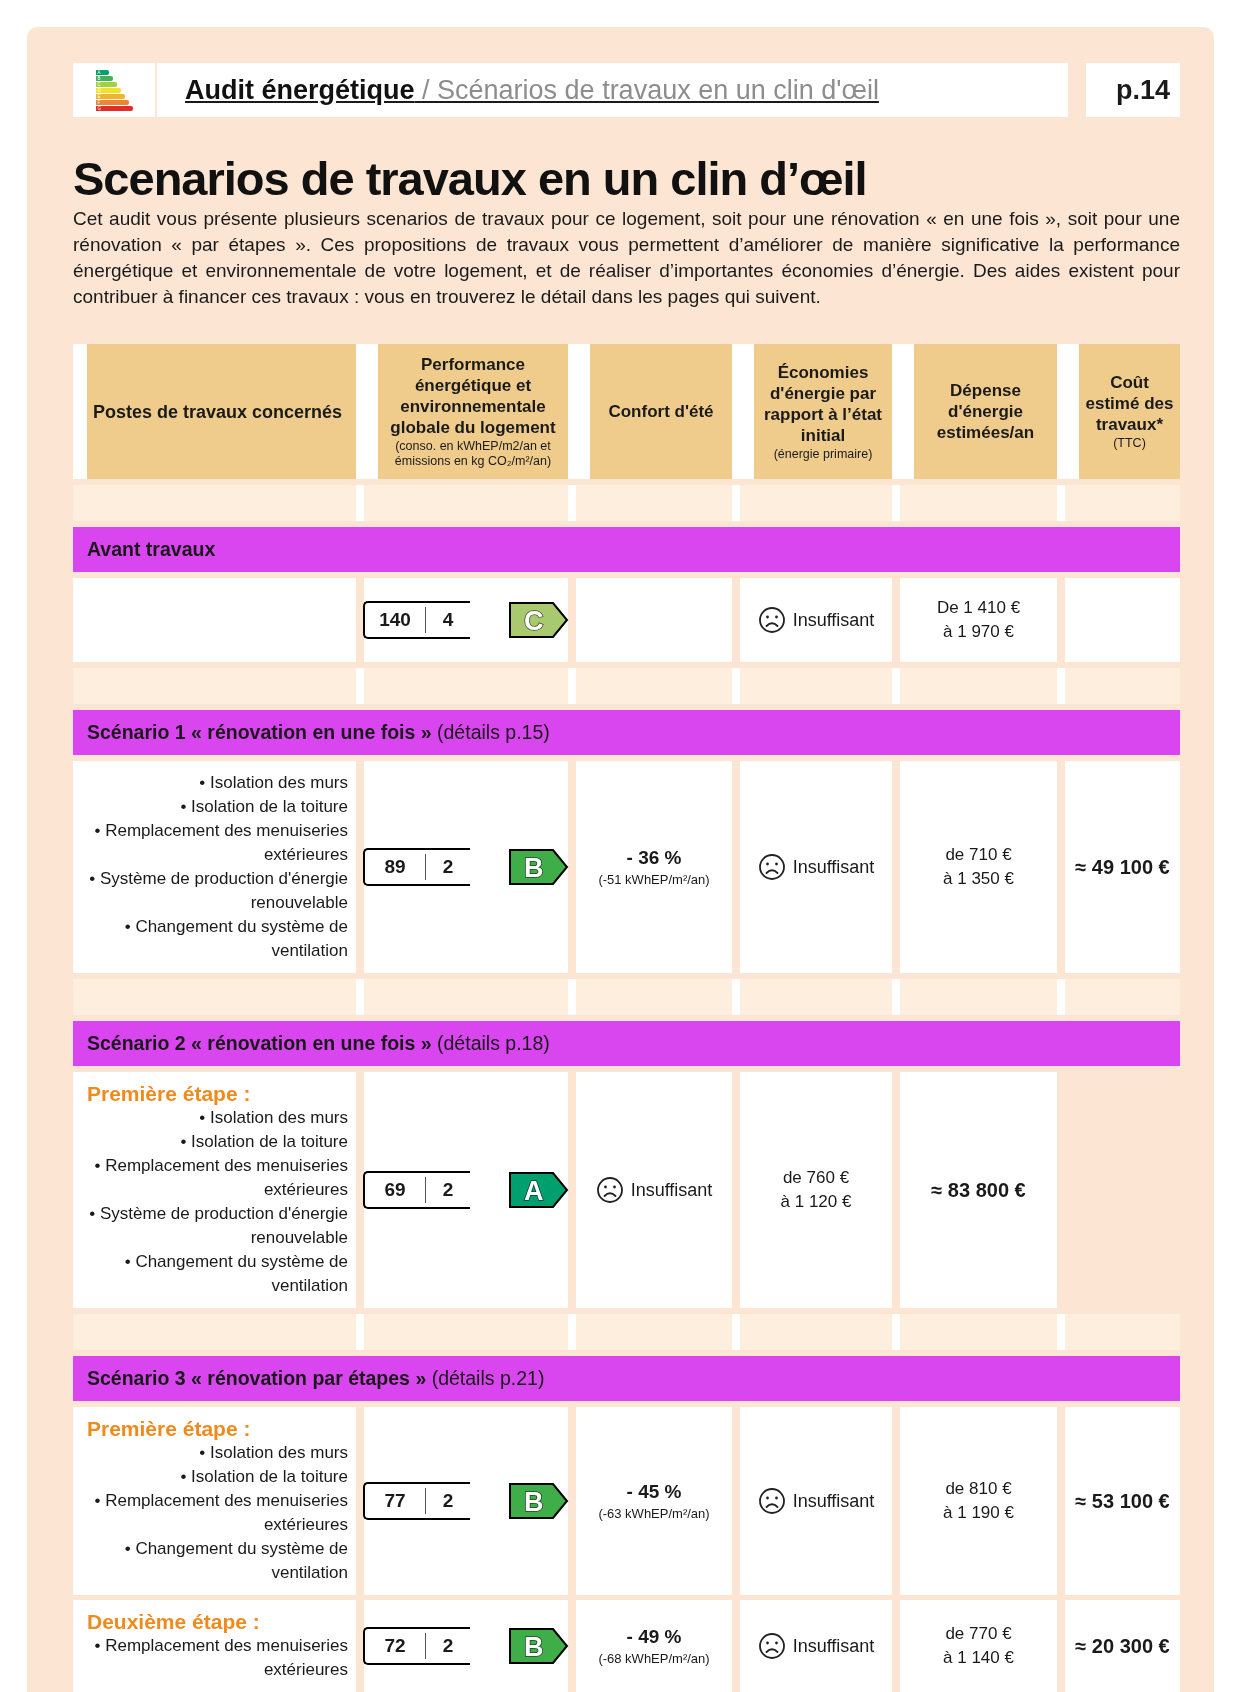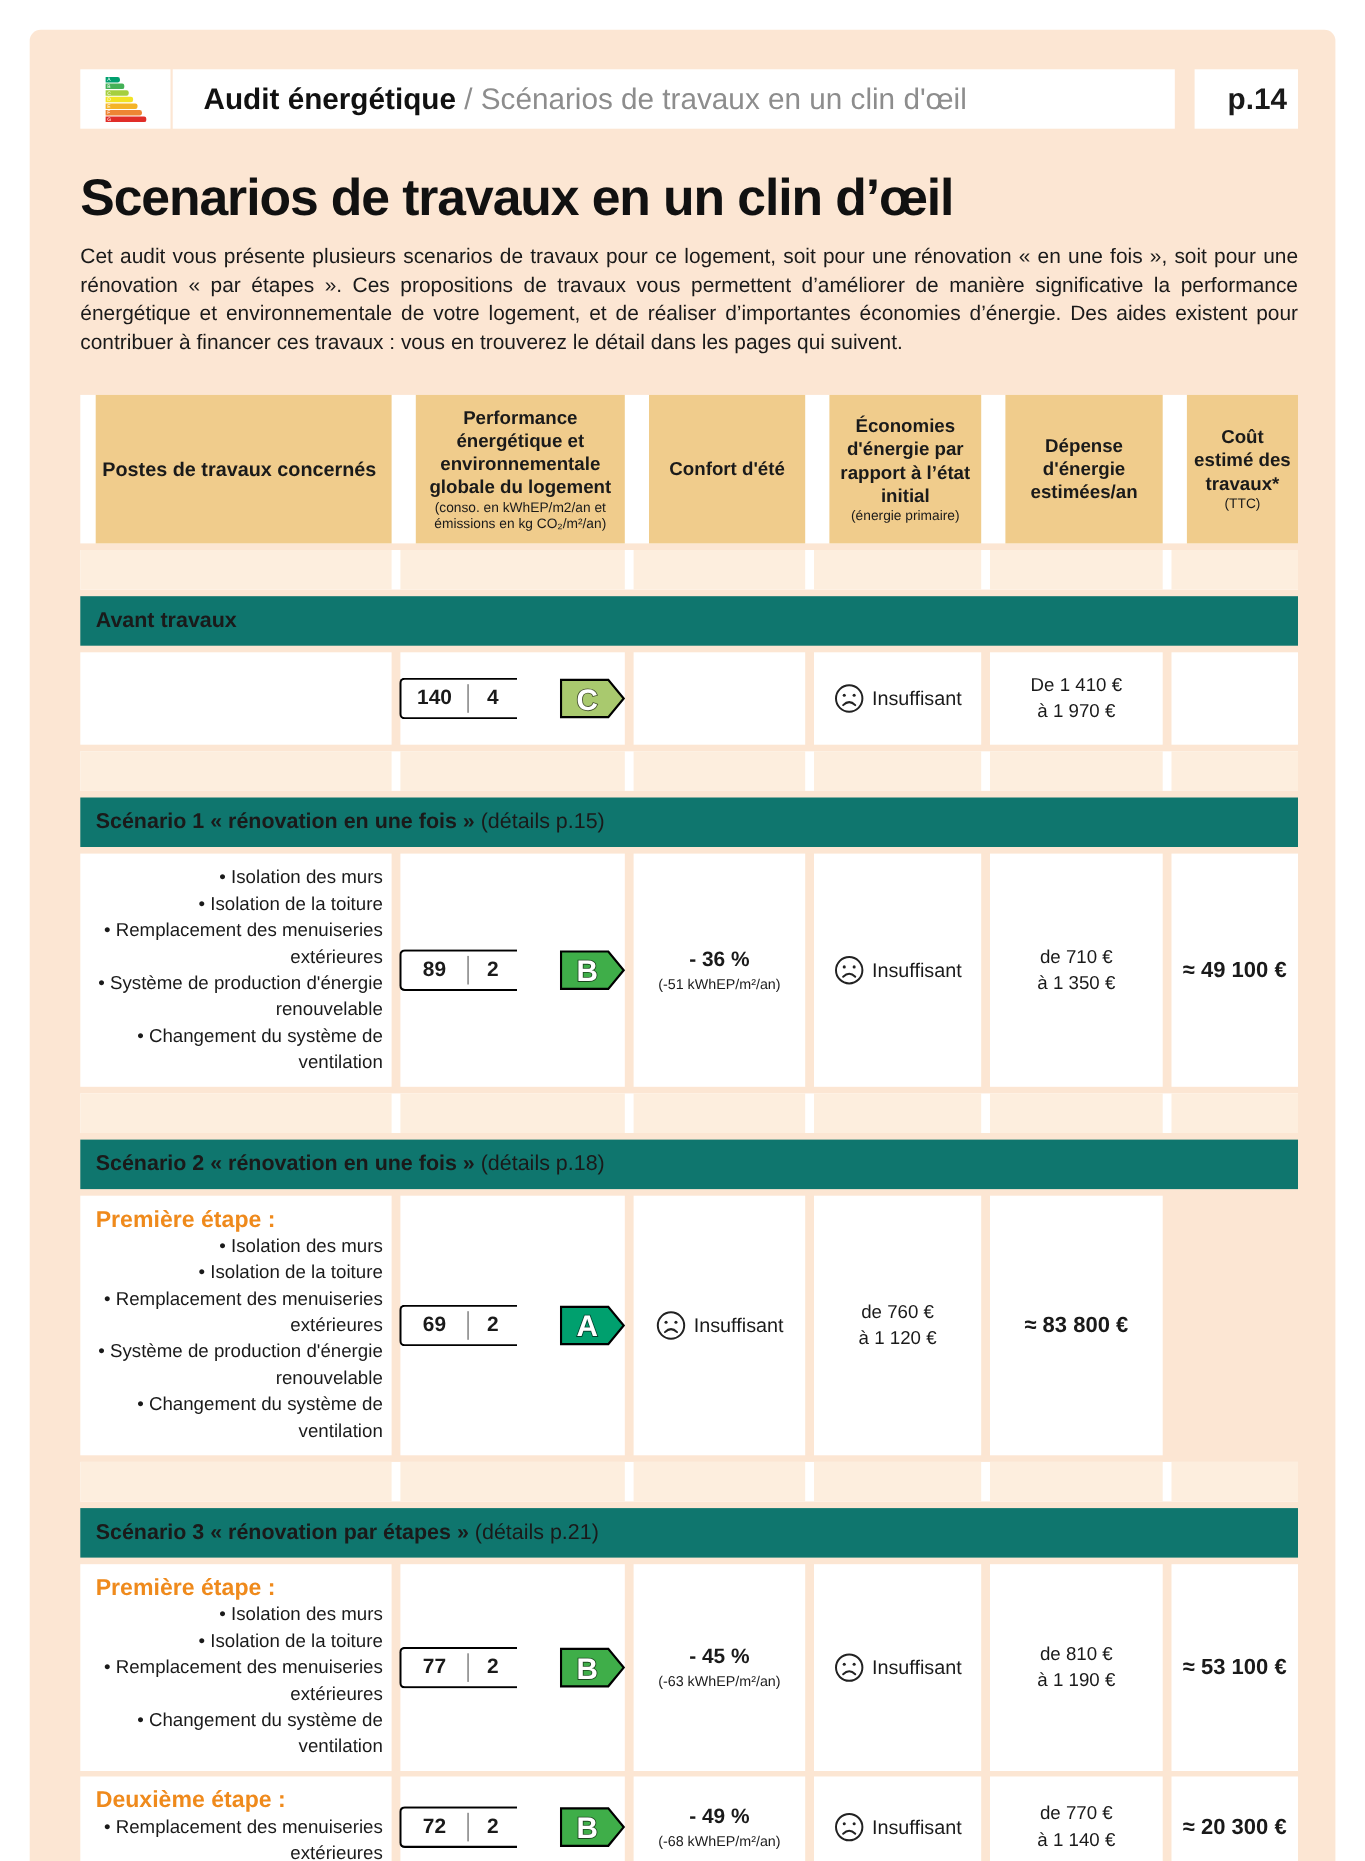--- a/index.html
+++ b/index.html
@@ -9,43 +9,43 @@
 
   
   .banner{display:flex;align-items:stretch;height:54px;margin-bottom:34px;}
   .logo-box{background:#fff;width:82px;display:flex;align-items:center;justify-content:center;margin-right:2px;}
   .dpe-logo{display:flex;flex-direction:column;gap:1px;}
   .dpe-bar{height:5px;border-radius:0 2px 2px 0;color:#fff;font-size:4.5px;line-height:5px;padding-left:2px;box-sizing:border-box;}
   .dpe-bar:nth-child(1){width:13px;}.dpe-bar:nth-child(2){width:17px;}
   .dpe-bar:nth-child(3){width:21px;}.dpe-bar:nth-child(4){width:25px;}
   .dpe-bar:nth-child(5){width:29px;}.dpe-bar:nth-child(6){width:33px;}
   .dpe-bar:nth-child(7){width:37px;}
-  .banner-title{background:#fff;flex:1;display:flex;align-items:center;padding-left:28px;font-size:27px;margin-right:18px;}
+  .banner-title{background:#fff;flex:1;display:flex;align-items:center;padding-left:28px;font-size:27px;margin-right:18px;text-decoration:underline;}
   .banner-title .crumb-main{font-weight:bold;color:#111;}
   .banner-title .crumb-sep{color:#8d8d8d;white-space:pre;}
   .banner-title .crumb-sub{color:#8d8d8d;}
   .page-num{background:#fff;width:94px;display:flex;align-items:center;justify-content:flex-end;padding-right:10px;box-sizing:border-box;font-size:27px;font-weight:bold;}
 
   
-  h1{margin:0 0 15px 0;font-size:47px;letter-spacing:-1px;font-weight:bold;color:#111;}
+  h1{margin:0 0 0 0;font-size:47px;letter-spacing:-1px;font-weight:bold;color:#111;}
   .intro{font-size:19px;line-height:26px;text-align:justify;margin:0 0 34px 0;}
 
   
   .grid{display:grid;grid-template-columns:283px 204px 156px 152px 157px 1fr;column-gap:8px;}
   .hdr-row{background:#fff;margin-bottom:2px;}
   .hdr-cell{background:#f0cc8c;display:flex;flex-direction:column;align-items:center;justify-content:center;text-align:center;padding:10px 6px;box-sizing:border-box;min-height:132px;margin-left:14px;}
   .hdr-cell.first{align-items:flex-start;text-align:left;}
   .hdr-main{font-weight:bold;font-size:17px;line-height:21px;}
   .hdr-cell.first .hdr-main{font-size:18px;line-height:22px;}
   .hdr-sub{font-size:12.5px;line-height:15px;margin-top:1px;}
 
   .spacer-row{background:#fff;margin:6px 0;}
   .spacer-cell{background:#fdeede;height:36px;}
 
-  .section-band{background:#0f766e;padding:11px 0 11px 14px;font-size:19.5px;margin:6px 0;}
+  .section-band{background:#d946ef;padding:11px 0 11px 14px;font-size:19.5px;margin:6px 0;}
   .section-bold{font-weight:bold;}
   .section-rest{font-weight:normal;}
 
   .data-row{background:#fce6d3;}
   .data-cell{background:#fff;display:flex;flex-direction:column;align-items:center;justify-content:center;text-align:center;box-sizing:border-box;padding:8px 6px;}
   .data-cell.works{align-items:flex-start;text-align:right;justify-content:flex-start;padding:10px 8px 10px 14px;}
   .row-sep{height:5px;}
 
   .step-label{color:#ef8a1c;font-weight:bold;font-size:21px;line-height:24px;}
   .work-list{font-size:17px;line-height:24px;}

